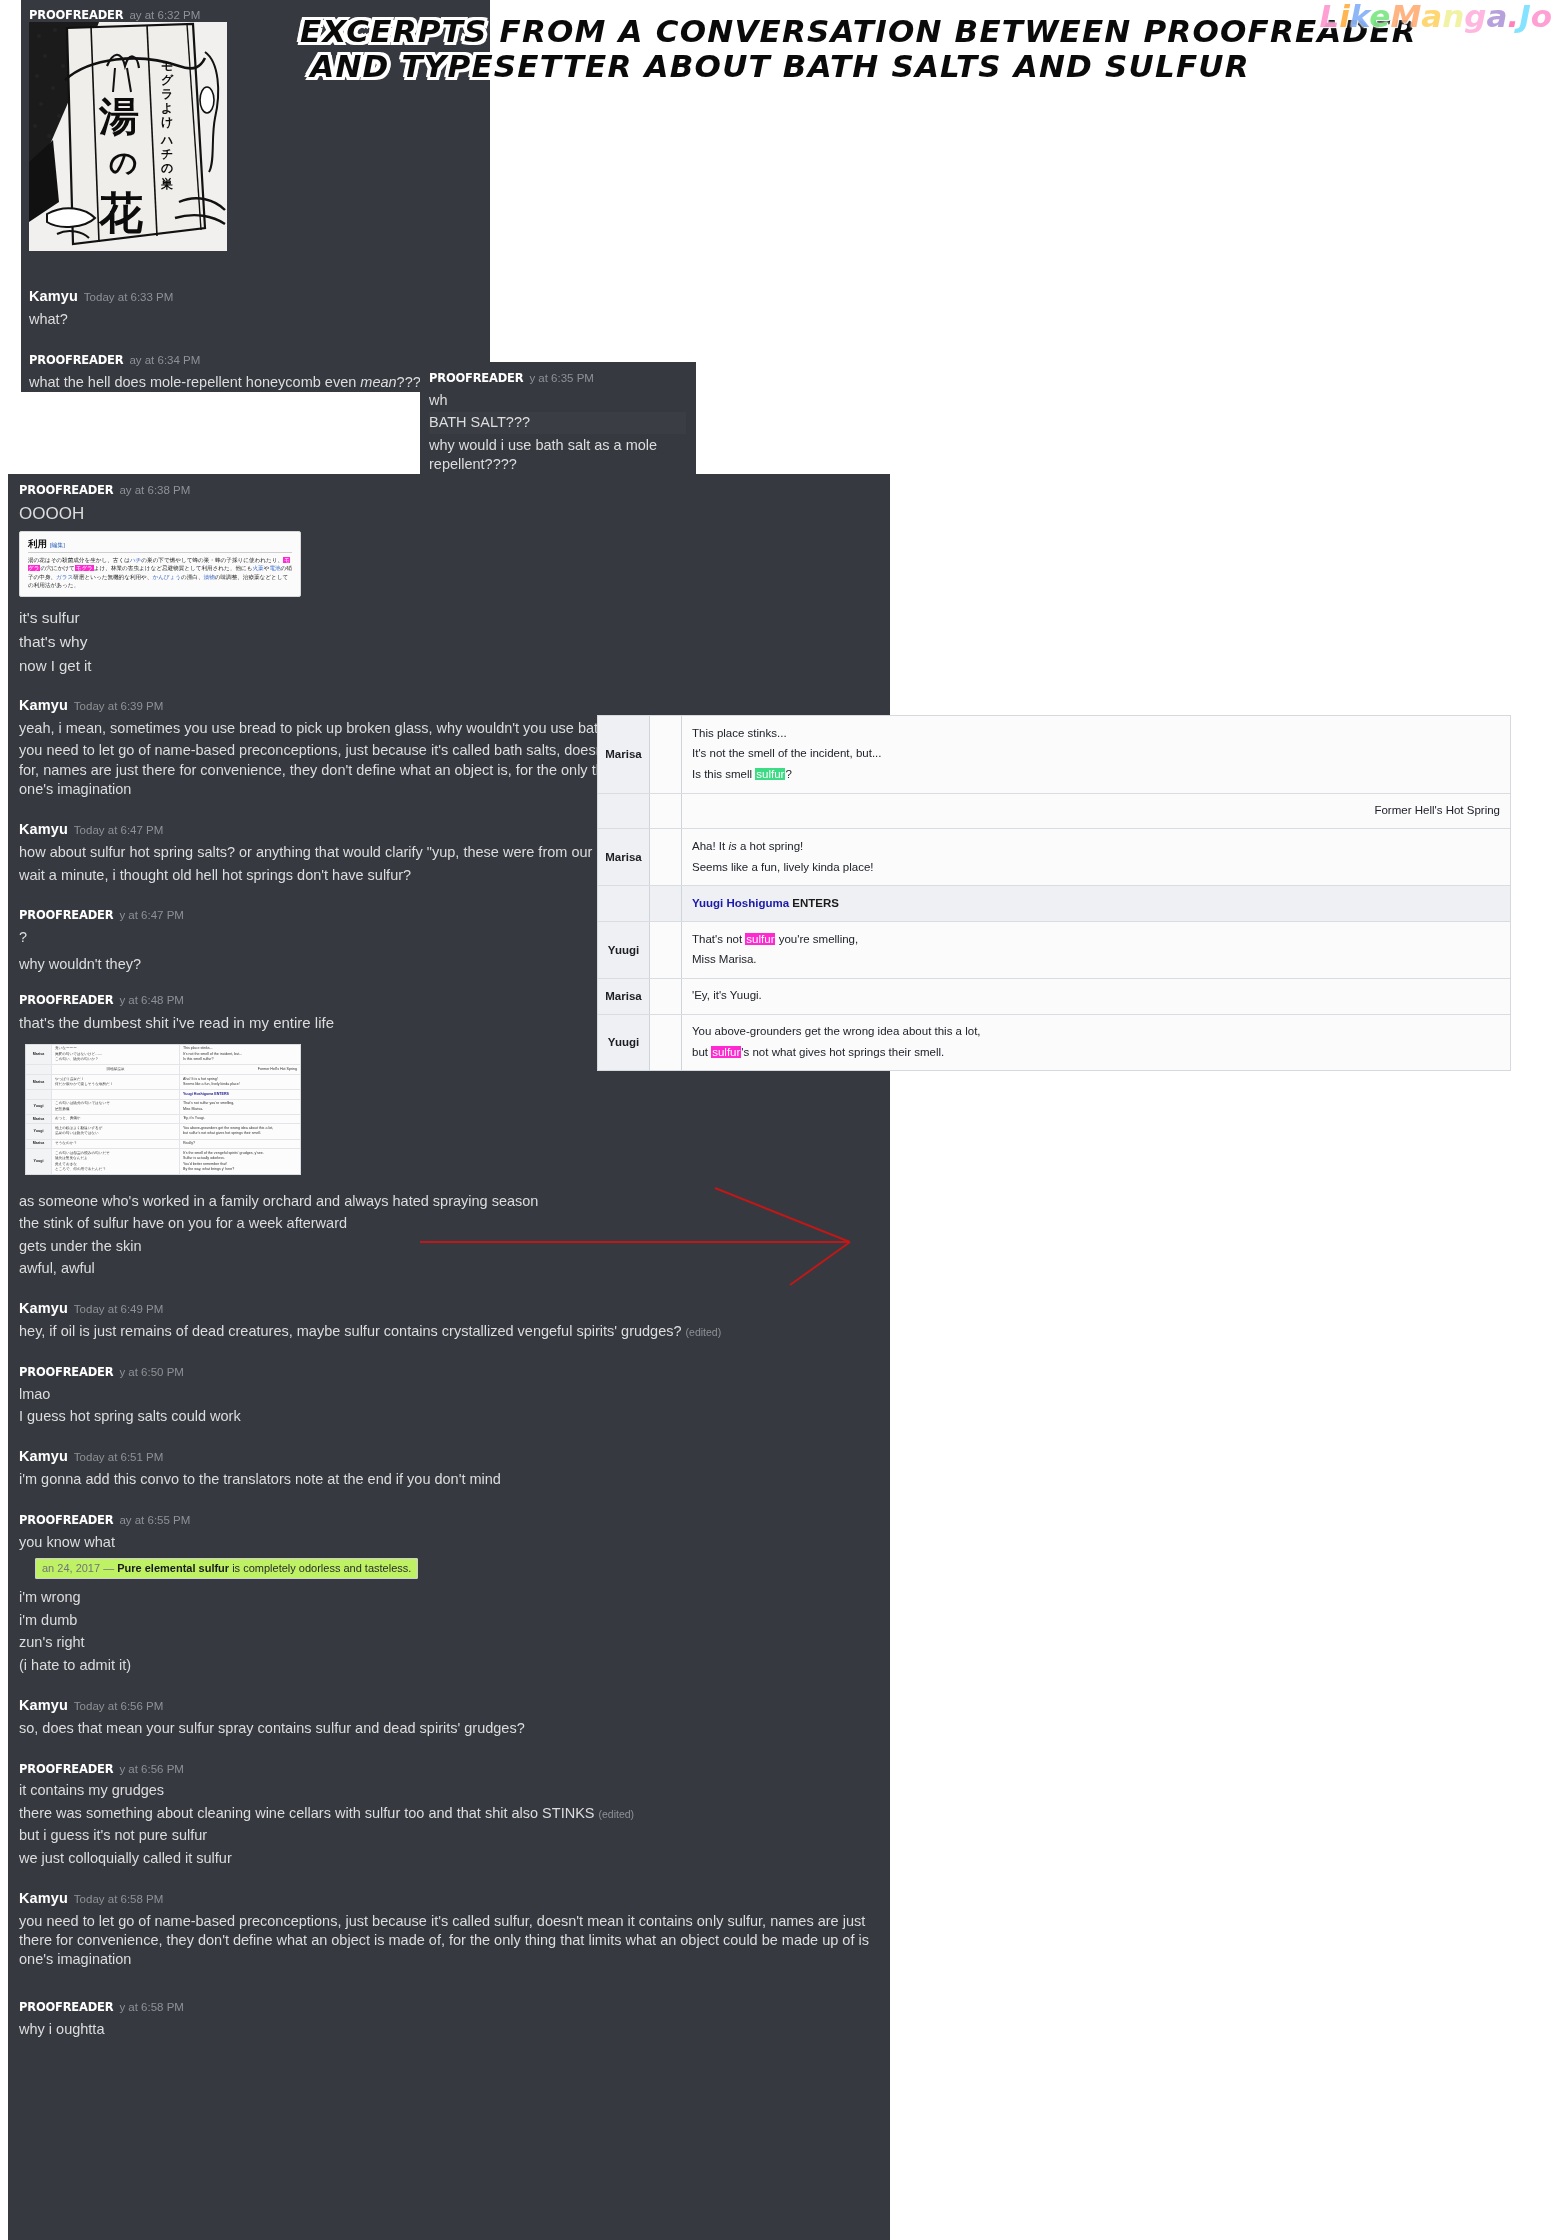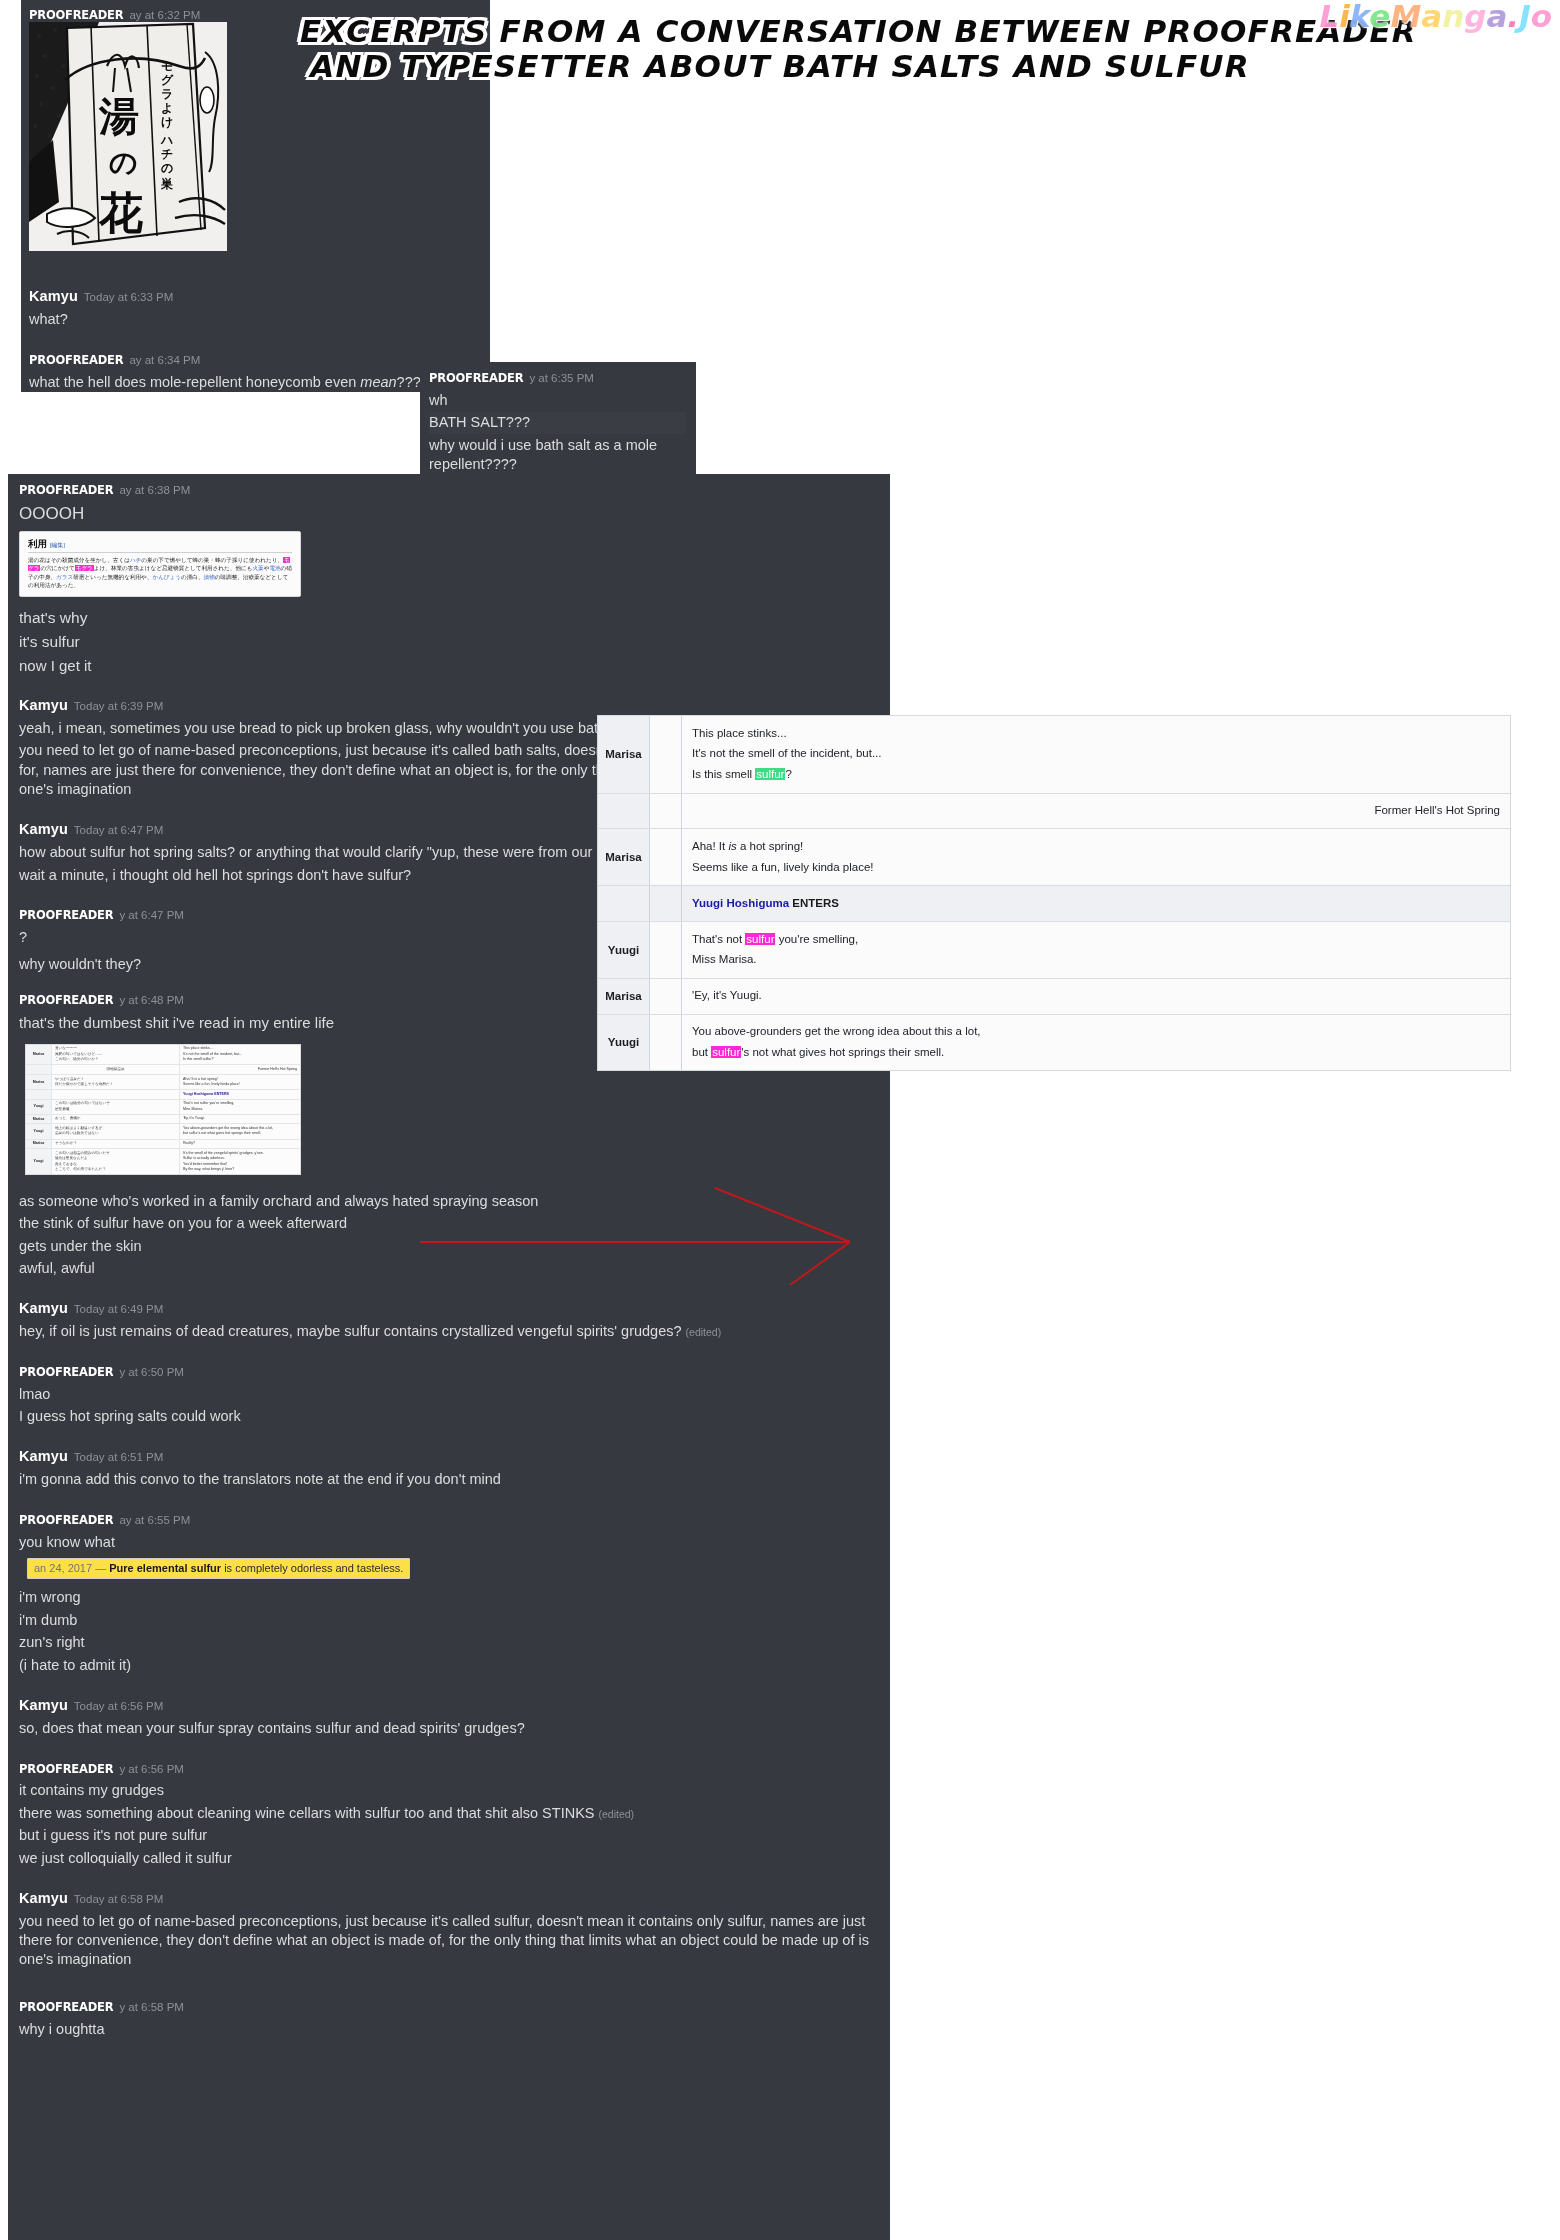--- a/index.html
+++ b/index.html
@@ -73,22 +73,22 @@
   }
   .wiki-title{ font-size:9.5px; font-weight:700; color:#111; margin-bottom:1px;}
   .wiki-title small{ font-weight:400; font-size:6px; color:#3366bb; }
   .wiki-rule{ height:1px; background:#cfcfcf; margin:1px 0 3px 0;}
   .wiki-body{ font-size:5.6px; line-height:1.5; color:#202122; word-break:break-all;}
   .wlink{ color:#3366cc; }
   .wmark{ background:#ff29d2; color:#fff; padding:0 1px; }
 
   
   .g-embed{
-    display:inline-block; background:#fde047; border:1px solid #cfcfcf;
-    padding:3px 6px; margin:4px 0 6px 8px; border-radius:1px;
+    display:inline-block; background:#bef264; border:1px solid #cfcfcf;
+    padding:3px 6px; margin:4px 0 6px 16px; border-radius:1px;
     color:#2b2b2b; font-size:11px; line-height:1.2;
   }
   .g-date{ color:#70757a; }
   .g-b{ font-weight:700; color:#1a1a1a; }
 
   
   .sheet-thumb{
     background:#36393f; padding:5px 6px 7px 6px; width:288px;
     margin:4px 0 6px 0;
   }
@@ -251,22 +251,22 @@
       <div class="wiki-title">
         <span>利用</span>
         <small>[編集]</small>
       </div>
       <div class="wiki-rule"></div>
       <div class="wiki-body">湯の花はその殺菌成分を生かし、古くは<span class="wlink">ハチ</span>の巣の下で燃やして蜂の巣・蜂の子採りに使われたり、<span class="wmark">モグラ</span>の穴にかけて<span class="wmark">モグラ</span>よけ、林業の害虫よけなど忌避物質として利用された。他にも<span class="wlink">火薬</span>や<span class="wlink">電池</span>の硝子の中身、<span class="wlink">ガラス</span>研磨といった無機的な利用や、<span class="wlink">かんぴょう</span>の漂白、<span class="wlink">漬物</span>の味調整、治療薬などとしての利用法があった。</div>
     </div>
   </div>
 
   <div class="msg">
+    <div class="line" style="font-size:15.5px;">it's sulfur</div>
     <div class="line" style="font-size:15.5px;">that's why</div>
-    <div class="line" style="font-size:15.5px;">it's sulfur</div>
     <div class="line" style="font-size:15px;">now I get it</div>
   </div>
 
   <div class="gap"></div>
 
   <div class="msg">
     <div class="mhead">
       <span class="author">Kamyu</span><span class="ts">Today at 6:39 PM</span>
     </div>
     <div class="line">yeah, i mean, sometimes you use bread to pick up broken glass, why wouldn't you use bath salts to kill moles?</div>

